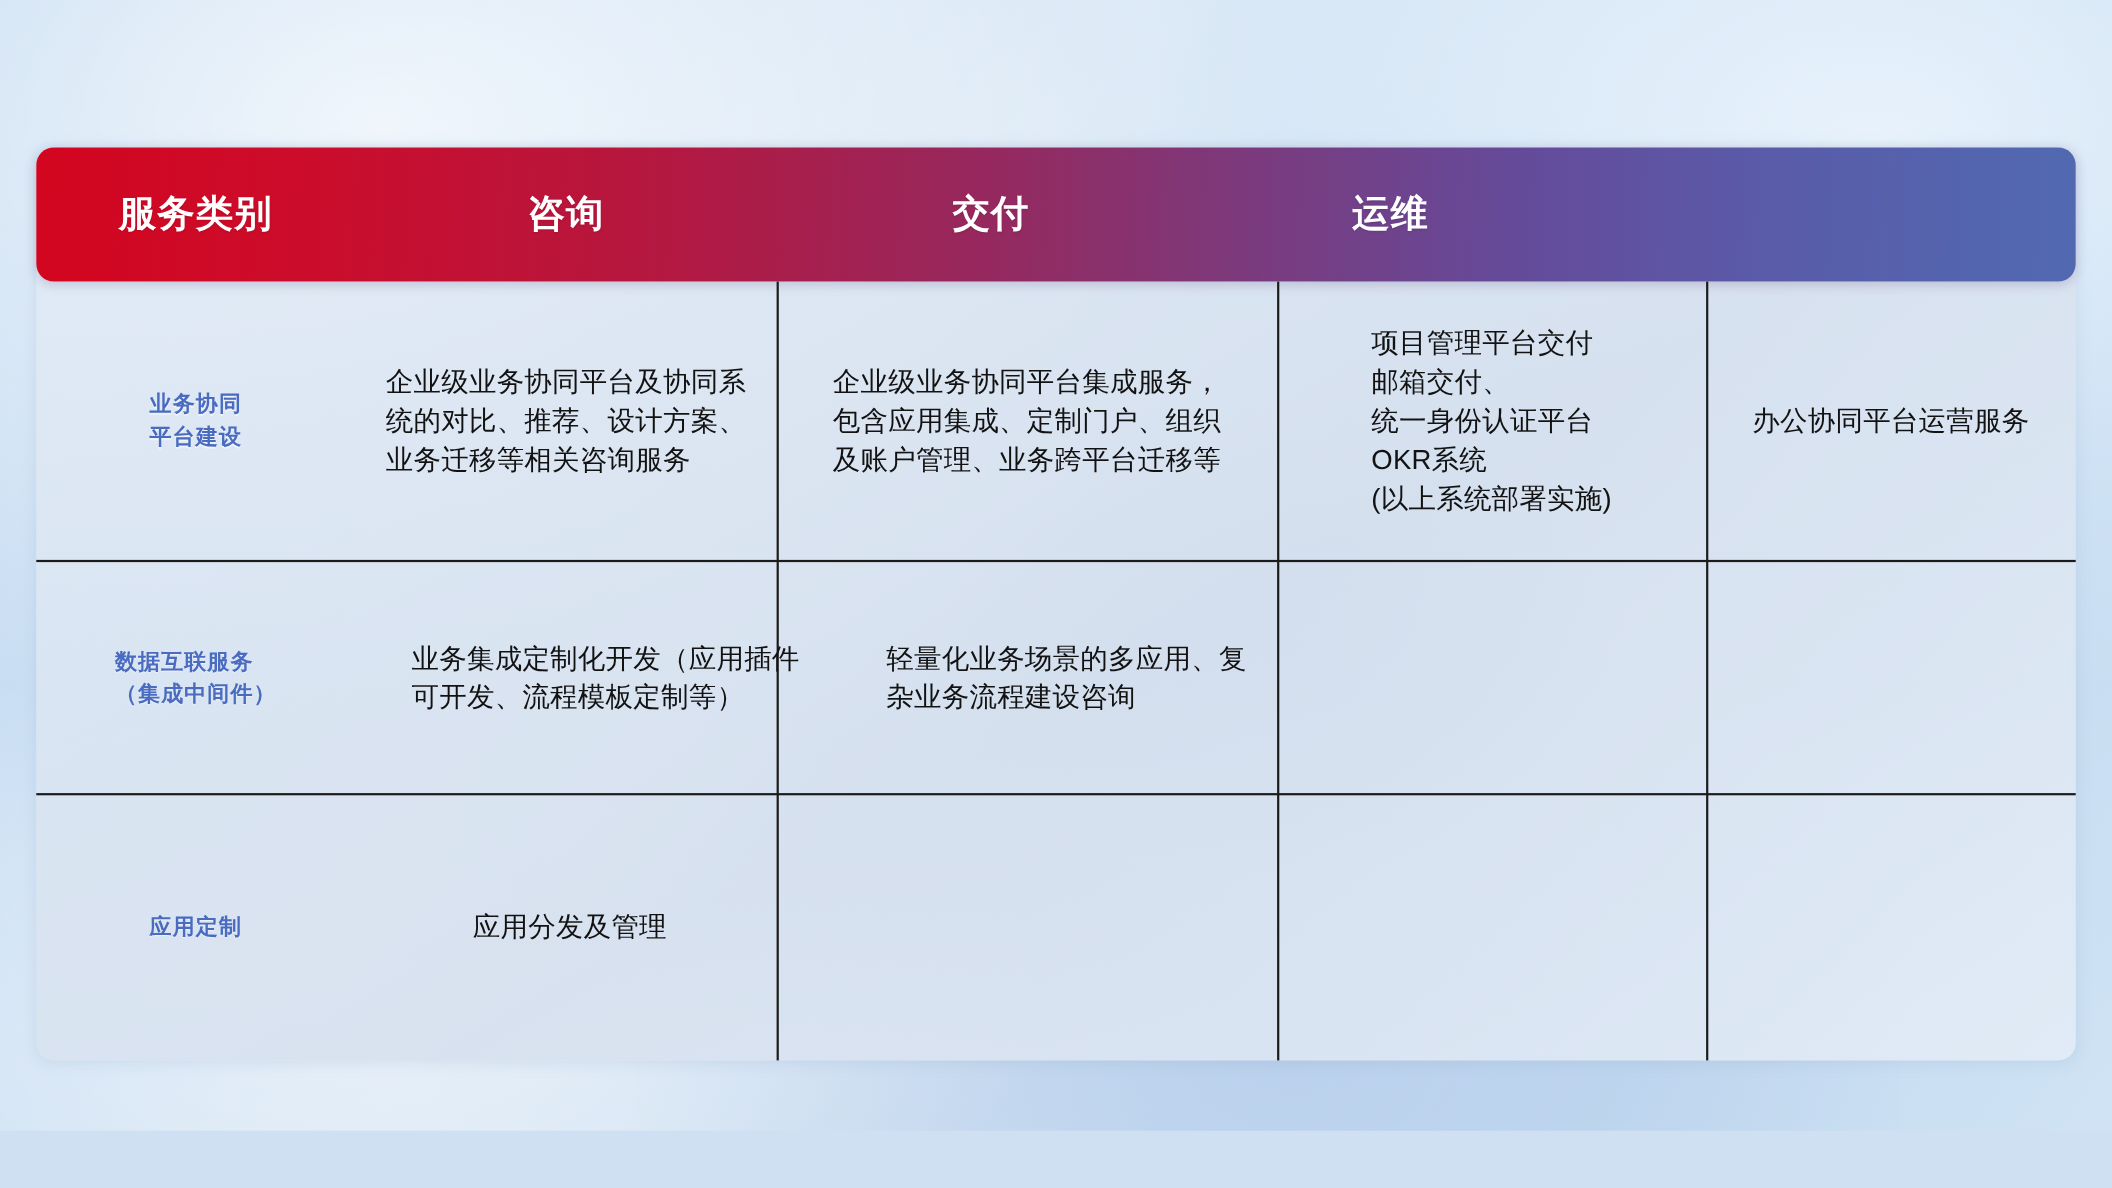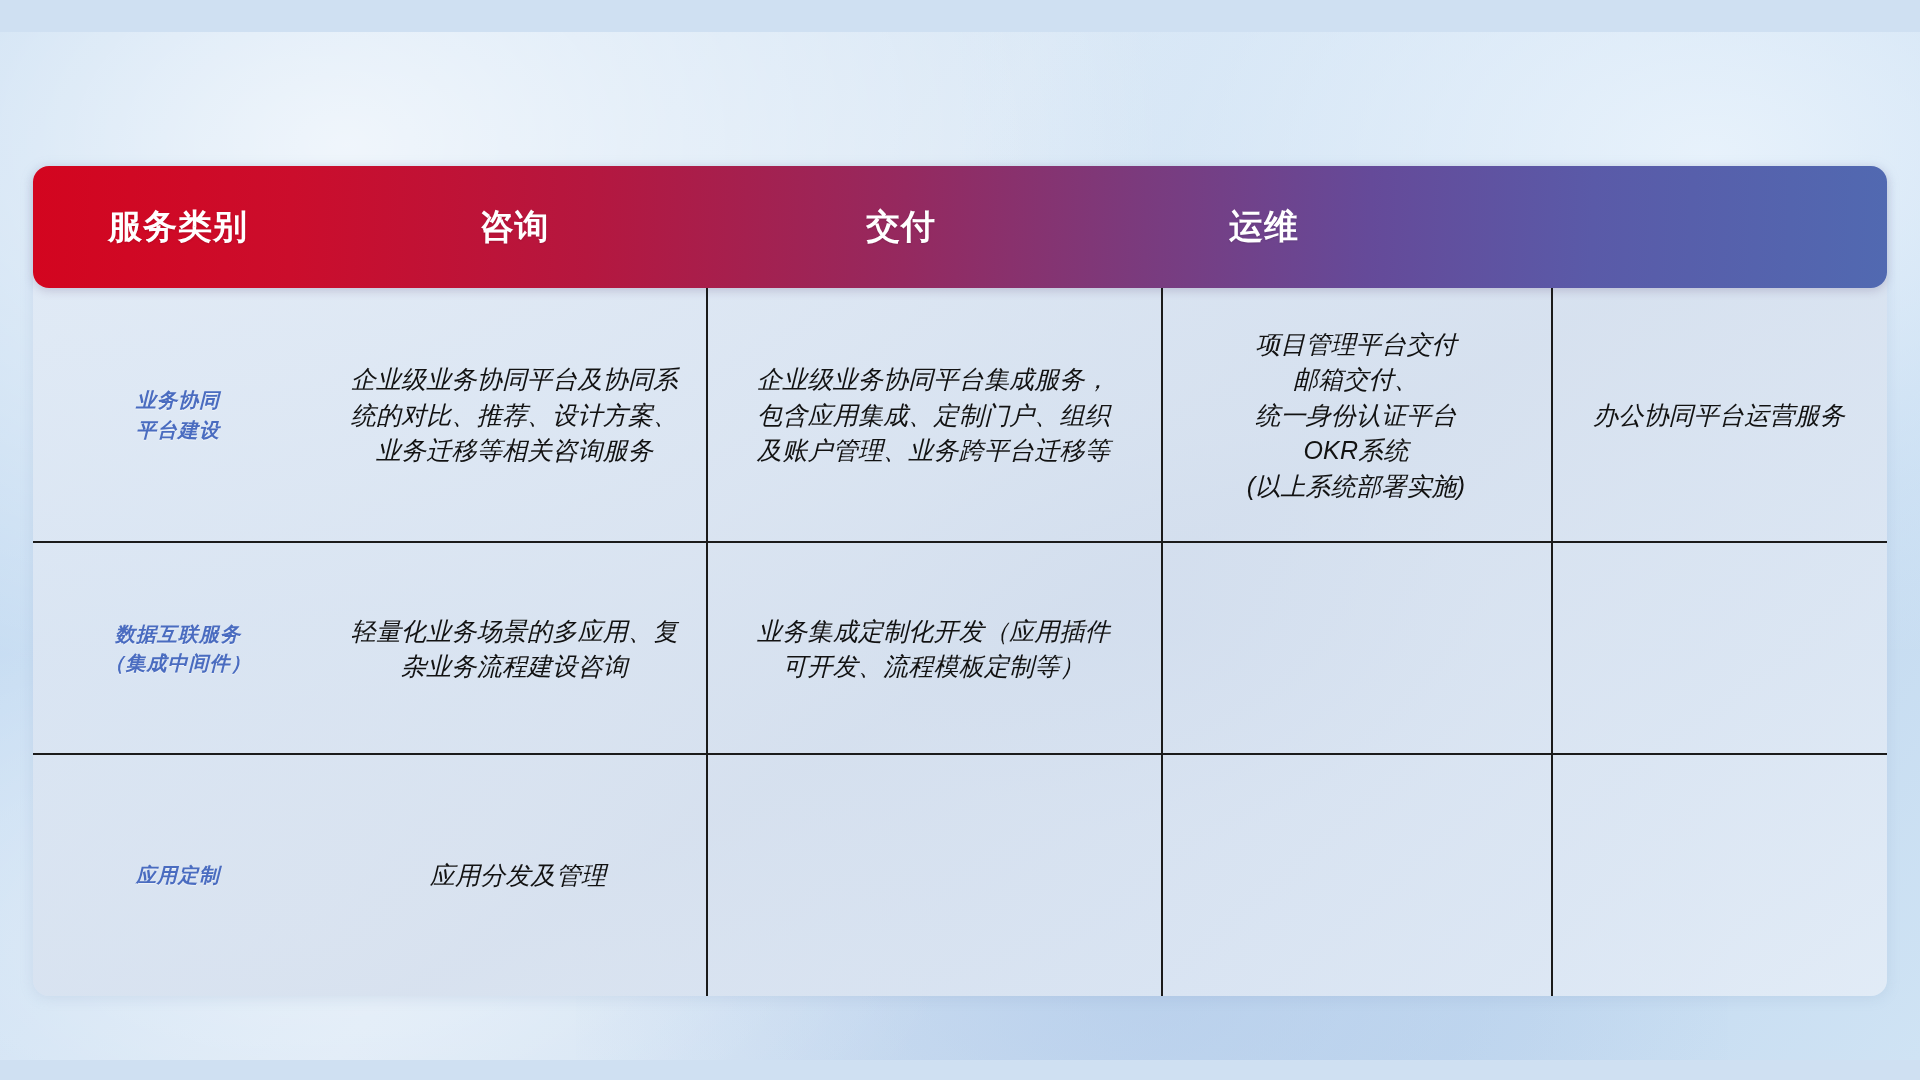--- a/index.html
+++ b/index.html
@@ -12,21 +12,20 @@
   body {
     font-family: "Liberation Sans", "DejaVu Sans", sans-serif;
     background: #cfe0f2;
   }
 
   #stage {
     position: relative;
     width: 1920px;
     height: 1028px;
     overflow: hidden;
-    margin-top: 32px;
   }
 
   
   .bg-base {
     position: absolute;
     inset: 0;
     background: linear-gradient(125deg,
         #bcd6ef 0%,
         #c9def3 18%,
         #d9e7f5 40%,
@@ -176,29 +175,27 @@
     left: 0;
     width: 1854px;
     height: 2px;
     background: #1b1b1b;
   }
 
   .cell {
     display: flex;
     align-items: center;
     justify-content: center;
-    text-align: center;
     box-sizing: border-box;
     padding: 8px 10px;
     color: #121212;
     font-size: 25px;
     line-height: 1.42;
     letter-spacing: 0.2px;
     white-space: pre-line;
-    font-style: italic;
   }
   .cell.label {
     color: #4a6cc0;
     font-weight: bold;
     font-size: 20px;
     line-height: 1.46;
     letter-spacing: 1px;
     text-shadow: 0 1px 1px rgba(255,255,255,0.55);
   }
 
@@ -253,24 +250,24 @@
 统一身份认证平台
 OKR系统
 (以上系统部署实施)</div>
         <div class="cell c5">办公协同平台运营服务</div>
         <div class="row-sep" style="bottom:0;"></div>
       </div>
 
       <div class="row row-2">
         <div class="cell label c1">数据互联服务
 （集成中间件）</div>
+        <div class="cell c3">业务集成定制化开发（应用插件
+可开发、流程模板定制等）</div>
         <div class="cell c2">轻量化业务场景的多应用、复
 杂业务流程建设咨询</div>
-        <div class="cell c3">业务集成定制化开发（应用插件
-可开发、流程模板定制等）</div>
         <div class="cell c4"></div>
         <div class="cell c5"></div>
         <div class="row-sep" style="bottom:0;"></div>
       </div>
 
       <div class="row row-3">
         <div class="cell label c1">应用定制</div>
         <div class="cell c4">应用分发及管理</div>
         <div class="cell c5"></div>
       </div>

